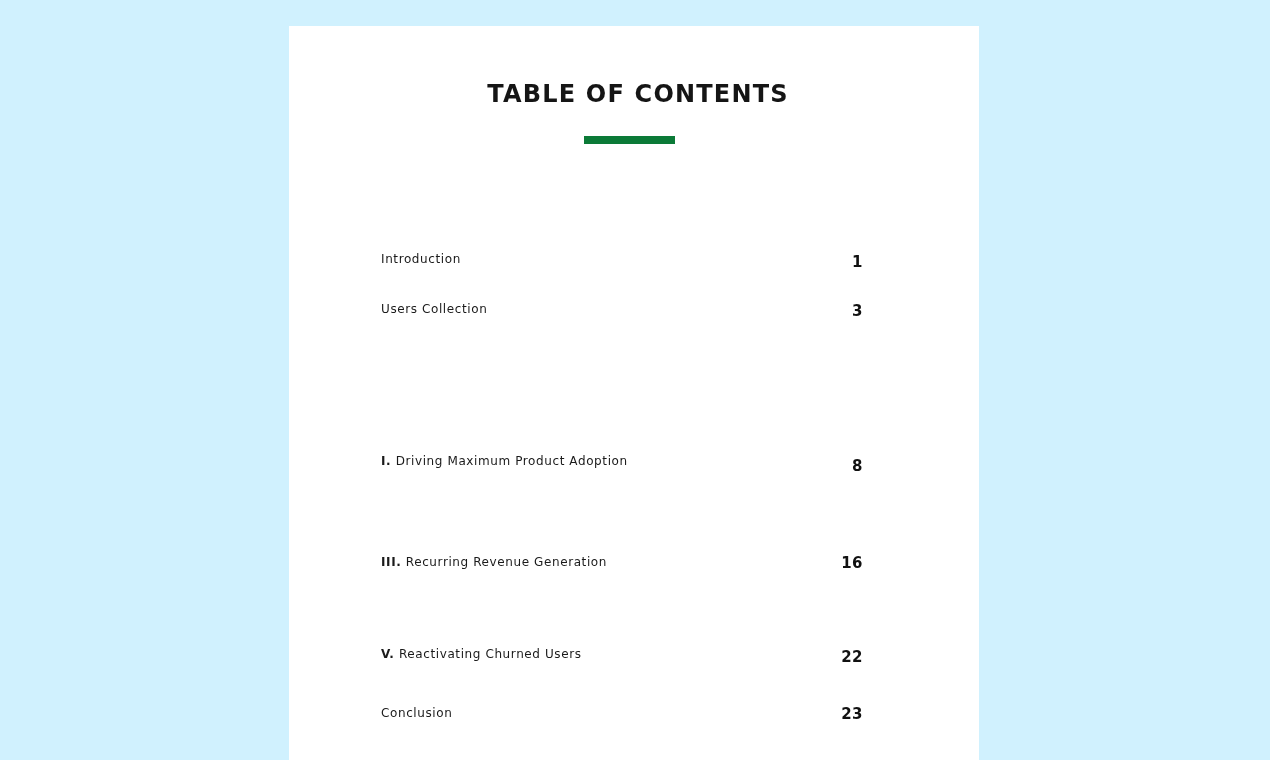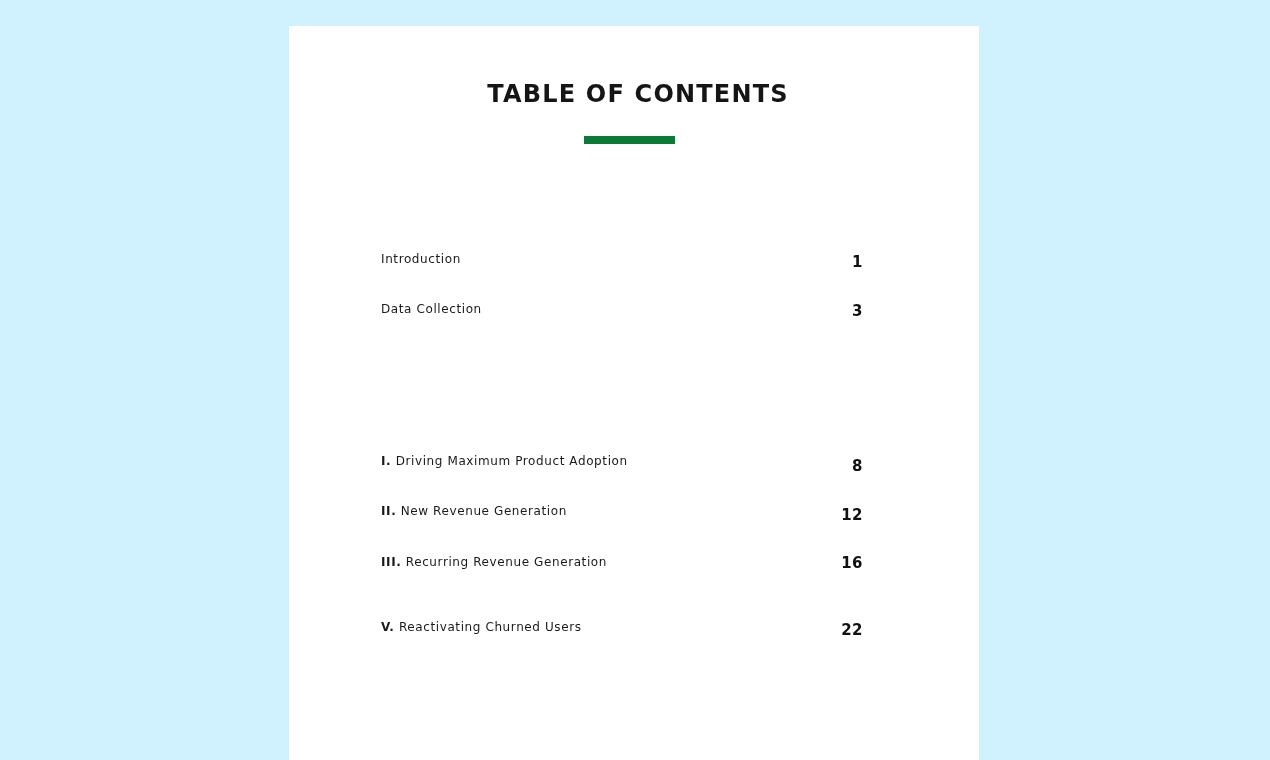--- a/index.html
+++ b/index.html
@@ -44,40 +44,40 @@
 <div class="page">
   <div class="title">TABLE OF CONTENTS</div>
   <div class="rule" style="background:#0b7a37;"></div>
 
   <div class="row" style="top:226px;">
     <span class="label"><span>Introduction</span></span>
     <span class="page-no" style="top:1px;">1</span>
   </div>
 
   <div class="row" style="top:276px;">
-    <span class="label"><span>Data Collection</span></span>
+    <span class="label"><span>Users Collection</span></span>
     <span class="page-no" style="top:0px;">3</span>
   </div>
 
 
 
   <div class="row" style="top:428px;">
     <span class="label"><span class="num">I.</span> <span>Driving Maximum Product Adoption</span></span>
     <span class="page-no" style="top:3px;">8</span>
   </div>
 
-  <div class="row" style="top:478px;">
-    <span class="label"><span class="num">II.</span> <span>New Revenue Generation</span></span>
-    <span class="page-no" style="top:2px;">12</span>
-  </div>
 
   <div class="row" style="top:529px;">
     <span class="label"><span class="num">III.</span> <span>Recurring Revenue Generation</span></span>
     <span class="page-no" style="top:-1px;text-align:center;">16</span>
   </div>
 
 
-  <div class="row" style="top:594px;">
+  <div class="row" style="top:621px;">
     <span class="label"><span class="num">V.</span> <span>Reactivating Churned Users</span></span>
     <span class="page-no" style="top:1px;">22</span>
   </div>
 
+  <div class="row" style="top:680px;">
+    <span class="label"><span>Conclusion</span></span>
+    <span class="page-no" style="top:-1px;">23</span>
+  </div>
 </div>
 
 </body></html>

